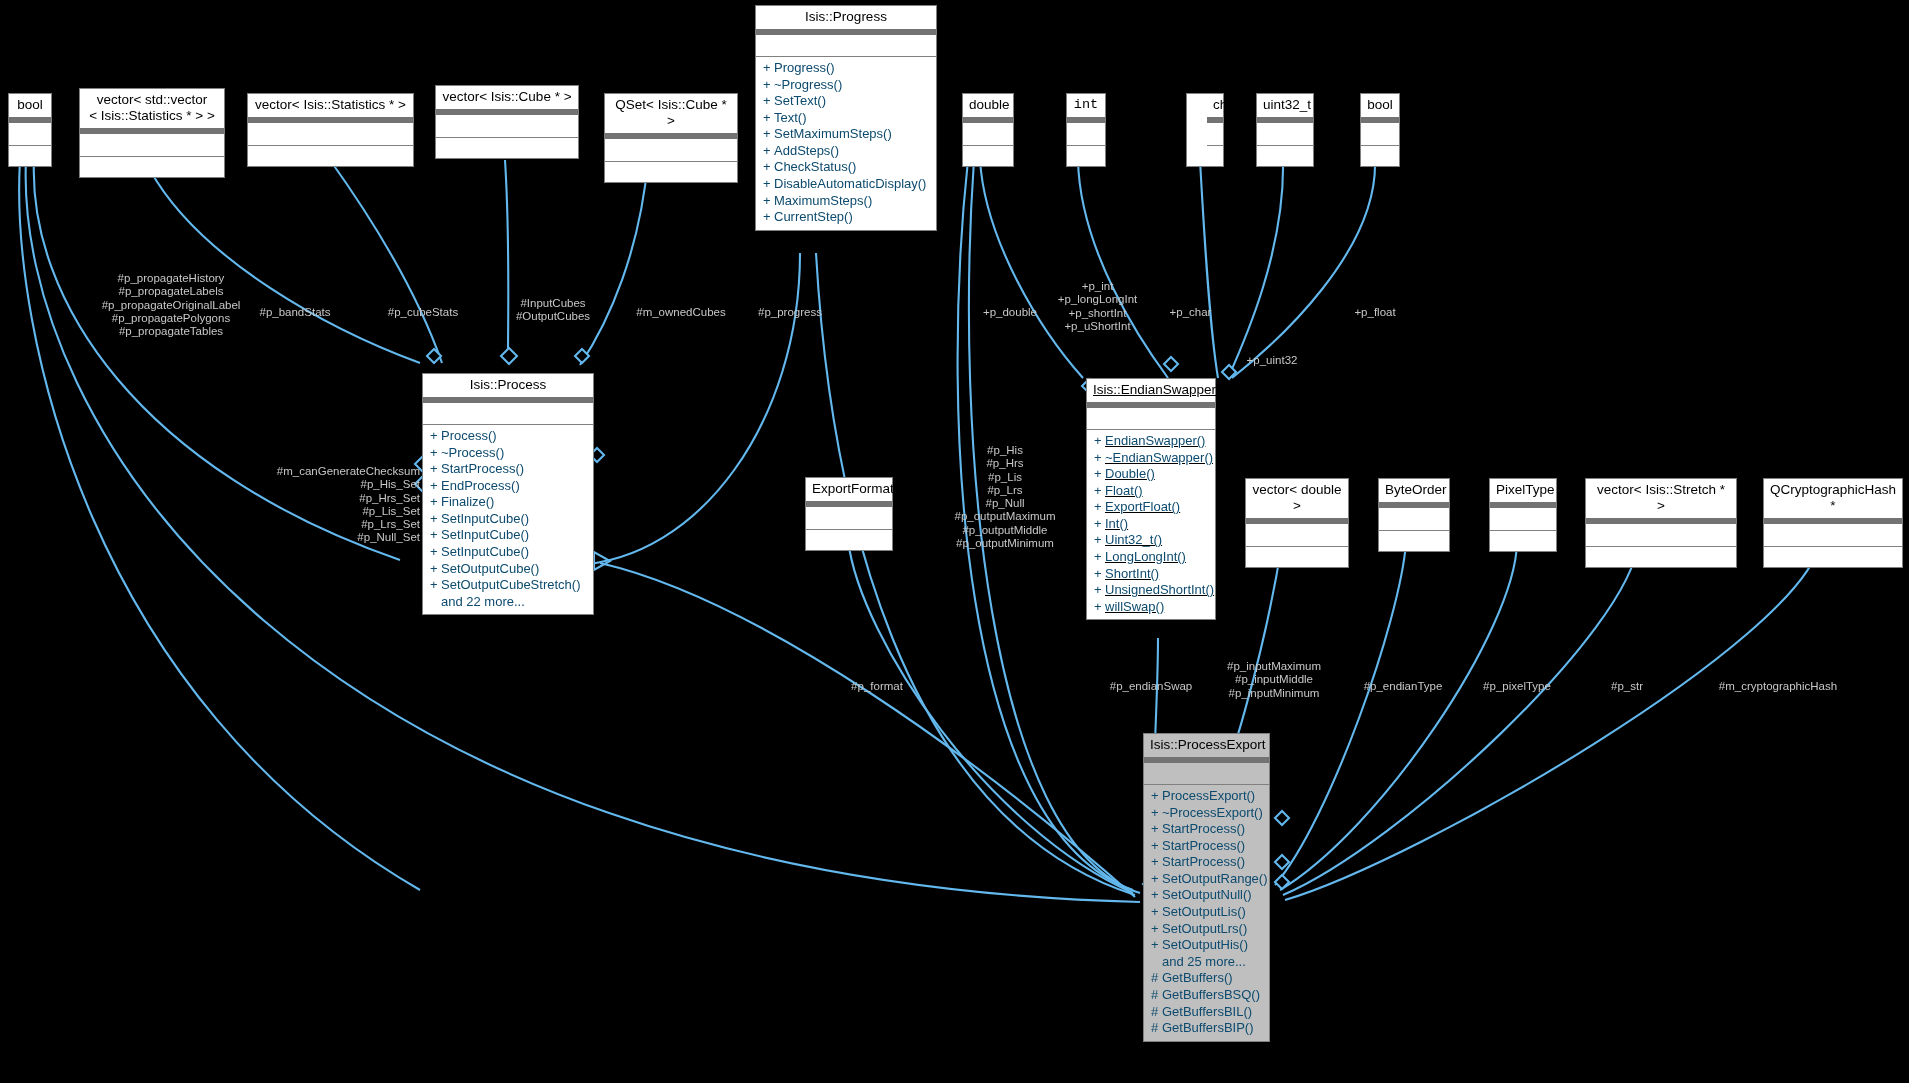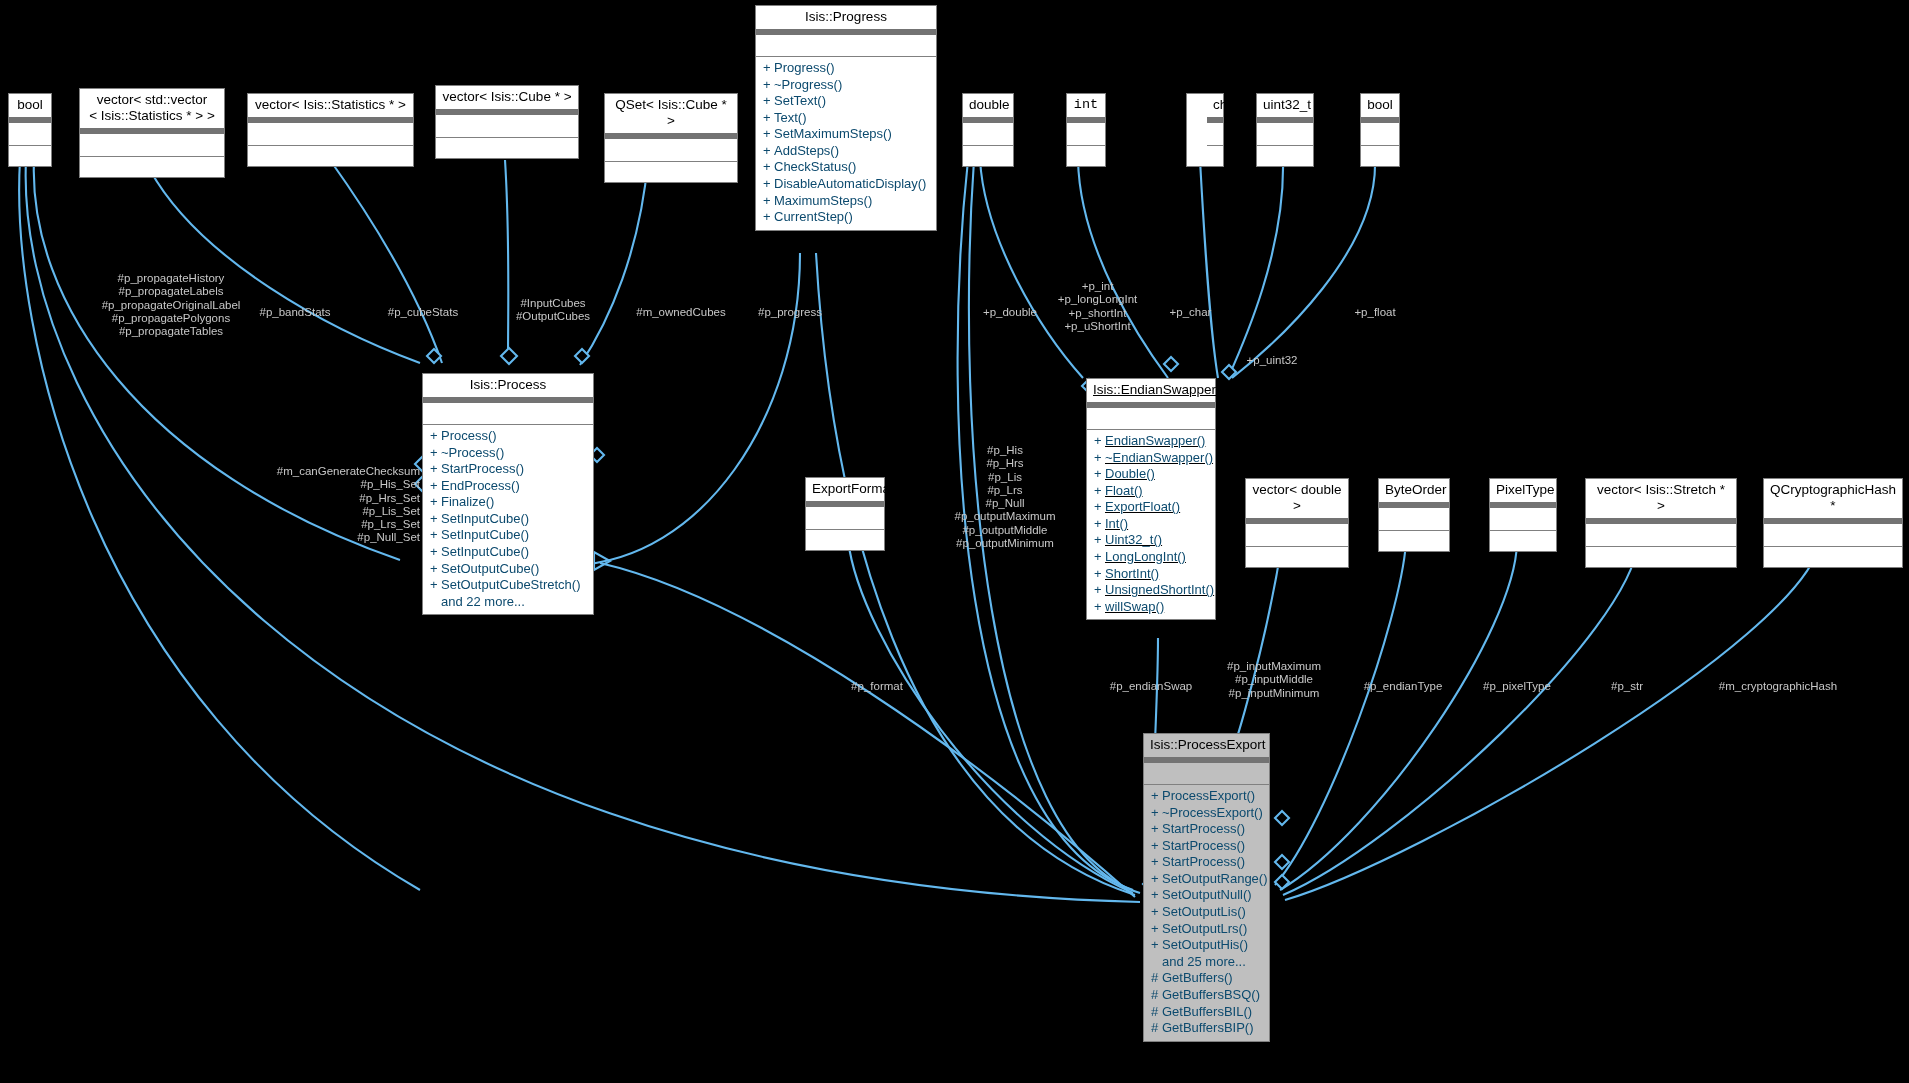--- a/index.html
+++ b/index.html
@@ -272,21 +272,21 @@
       <div class="m"><span class="vis">+</span><span>ExportFloat()</span></div>
       <div class="m"><span class="vis">+</span><span>Int()</span></div>
       <div class="m"><span class="vis">+</span><span>Uint32_t()</span></div>
       <div class="m"><span class="vis">+</span><span>LongLongInt()</span></div>
       <div class="m"><span class="vis">+</span><span>ShortInt()</span></div>
       <div class="m"><span class="vis">+</span><span>UnsignedShortInt()</span></div>
       <div class="m"><span class="vis">+</span><span>willSwap()</span></div>
     </div>
   </div>
 
-  <div class="node stub" style="left:805px; top:477px; width:80px;">
+  <div class="node stub" style="left:805px; top:477px; width:88px;">
     <div class="title">ExportFormat</div>
     <div class="attrs"></div>
     <div class="ops"></div>
   </div>
 
   <div class="node stub" style="left:1245px; top:478px; width:104px;">
     <div class="title">vector&lt; double &gt;</div>
     <div class="attrs"></div>
     <div class="ops"></div>
   </div>

